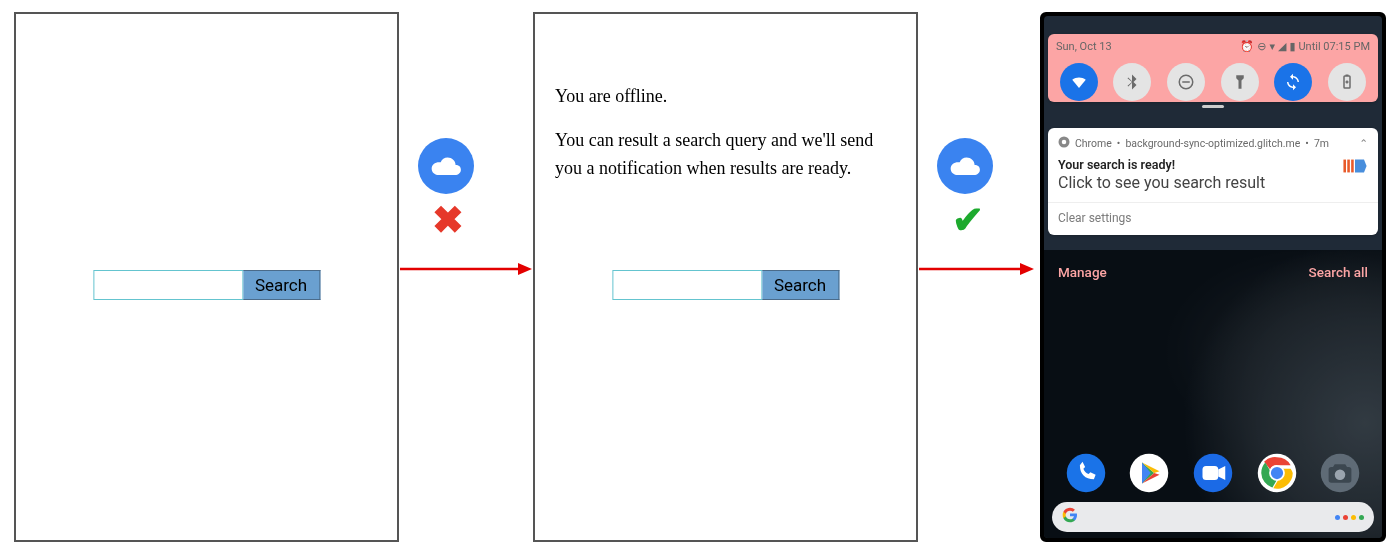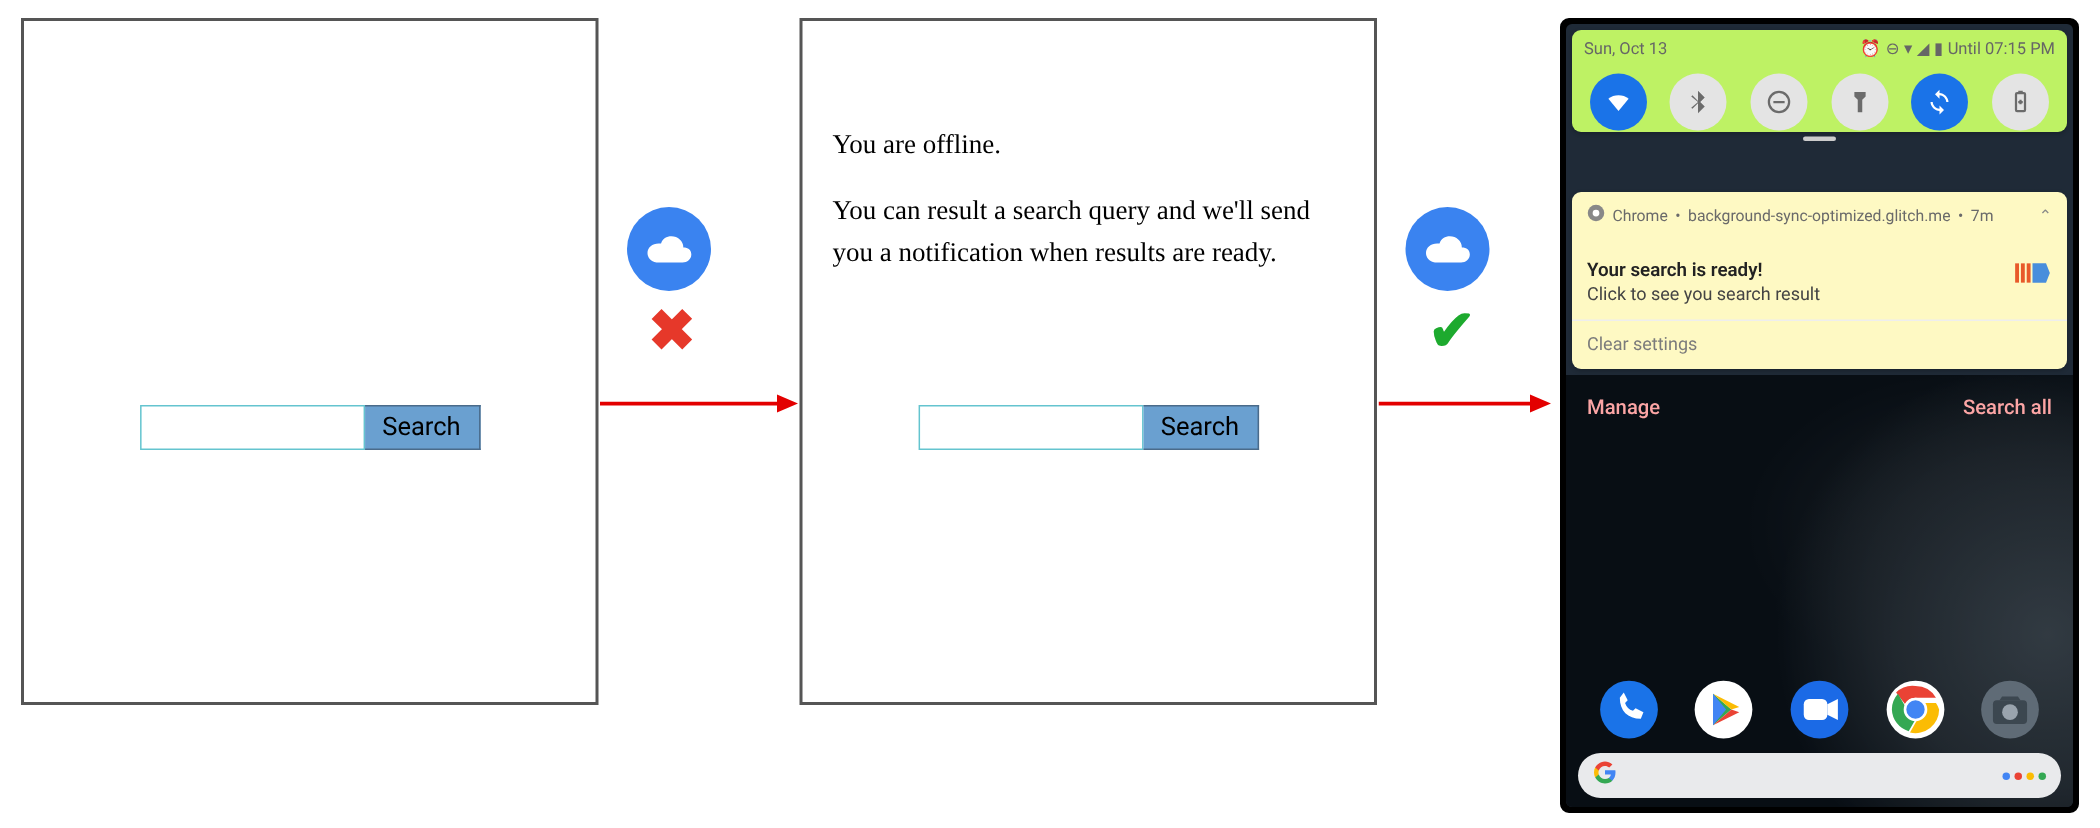--- a/index.html
+++ b/index.html
@@ -1,18 +1,18 @@
 <!DOCTYPE html>
 <html><head>
 <meta charset="utf-8">
 <style>
   html,body{margin:0;padding:0;background:#fff;font-family:-apple-system,BlinkMacSystemFont,"Segoe UI",Roboto,Arial,sans-serif}
   .canvas{position:relative;width:1400px;height:552px}
 
-  .panel{position:absolute;top:12px;width:385px;height:458px;border:2px solid #555;background:#fff;box-sizing:border-box}
+  .panel{position:absolute;top:12px;width:385px;height:530px;border:2px solid #555;background:#fff;box-sizing:border-box}
   .p1{left:14px}
   .p2{left:533px}
 
   .search-row{position:absolute;left:50%;transform:translateX(-50%);display:flex;align-items:stretch}
   .p1 .search-row{top:256px}
   .p2 .search-row{top:256px}
   .search-input{width:150px;height:30px;border:1px solid #64c4cf;background:#fff;box-sizing:border-box;font-size:15px;padding:0 4px}
   .search-btn{height:30px;padding:0 12px;border:1px solid #4a6b8a;border-left:none;background:#6aa0d0;font-size:17px;font-family:inherit;cursor:pointer}
 
   .offline-text{position:absolute;left:20px;top:69px;right:20px;font-family:Georgia,"Times New Roman",serif;font-size:18px;line-height:1.55}
@@ -29,35 +29,35 @@
   .badge svg{width:34px;height:24px}
 
   .mark{position:absolute;font-size:38px;font-weight:bold}
   .x{left:432px;top:198px;color:#e6382a}
   .chk{left:952px;top:198px;color:#1daa2e}
 
   
   .phone{position:absolute;left:1040px;top:12px;width:346px;height:530px;border:2px solid #000;border-radius:6px;background:#000;box-sizing:border-box;overflow:hidden}
   .phone-inner{position:absolute;inset:2px;background:#1f2a37;border-radius:4px;overflow:hidden}
 
-  .qs-card{position:absolute;left:4px;right:4px;top:4px;height:68px;background:#bef264;border-radius:6px;box-shadow:0 1px 3px rgba(0,0,0,.2)}
+  .qs-card{position:absolute;left:4px;right:4px;top:18px;height:68px;background:#fca5a5;border-radius:6px;box-shadow:0 1px 3px rgba(0,0,0,.2)}
   .statusbar{display:flex;align-items:center;justify-content:space-between;font-size:11px;color:#666;padding:6px 8px 0}
   .statusbar .right{display:flex;gap:3px;align-items:center;font-size:11px}
   .qs-toggles{display:flex;justify-content:space-around;align-items:center;padding:10px 4px 0}
   .tg{width:38px;height:38px;border-radius:50%;background:#e4e4e4;display:flex;align-items:center;justify-content:center;color:#6b6b6b}
   .tg.on{background:#1a73e8;color:#fff}
   .tg svg{width:18px;height:18px}
   .handle{width:22px;height:3px;border-radius:2px;background:#ccc;margin:4px auto 0}
 
-  .notif-card{position:absolute;left:4px;right:4px;top:112px;background:#fef9c3;border-radius:6px;box-shadow:0 1px 3px rgba(0,0,0,.2);padding:8px 10px 10px}
+  .notif-card{position:absolute;left:4px;right:4px;top:112px;background:#ffffff;border-radius:6px;box-shadow:0 1px 3px rgba(0,0,0,.2);padding:8px 10px 10px}
   .notif-head{display:flex;align-items:center;gap:5px;font-size:10.5px;color:#6a6a6a}
   .notif-head .chev{margin-left:auto;color:#888}
-  .notif-body{display:flex;align-items:flex-start;gap:8px;margin-top:22px}
+  .notif-body{display:flex;align-items:flex-start;gap:8px;margin-top:6px}
   .notif-text .t1{font-size:12.5px;font-weight:600;color:#222}
-  .notif-text .t2{font-size:12px;color:#444;margin-top:1px}
+  .notif-text .t2{font-size:16px;color:#444;margin-top:1px}
   .notif-ico{margin-left:auto;width:26px;height:18px}
   .notif-ico svg{width:26px;height:18px}
   .notif-sep{height:1px;background:#eee;margin:10px -10px 8px}
   .site-settings{font-size:12px;color:#7b7b7b}
 
   .shade-actions{position:absolute;left:0;right:0;top:236px;display:flex;justify-content:space-between;padding:12px 14px;color:#fca5a5;font-size:13.5px;font-weight:500}
 
   .wallpaper{position:absolute;left:0;right:0;top:234px;bottom:0;background:
     radial-gradient(circle at 95% 60%, #5a6a78 0%, #3b4854 28%, rgba(0,0,0,0) 50%),
     radial-gradient(ellipse at 78% 35%, rgba(255,255,255,.12) 0%, rgba(255,255,255,0) 40%),

